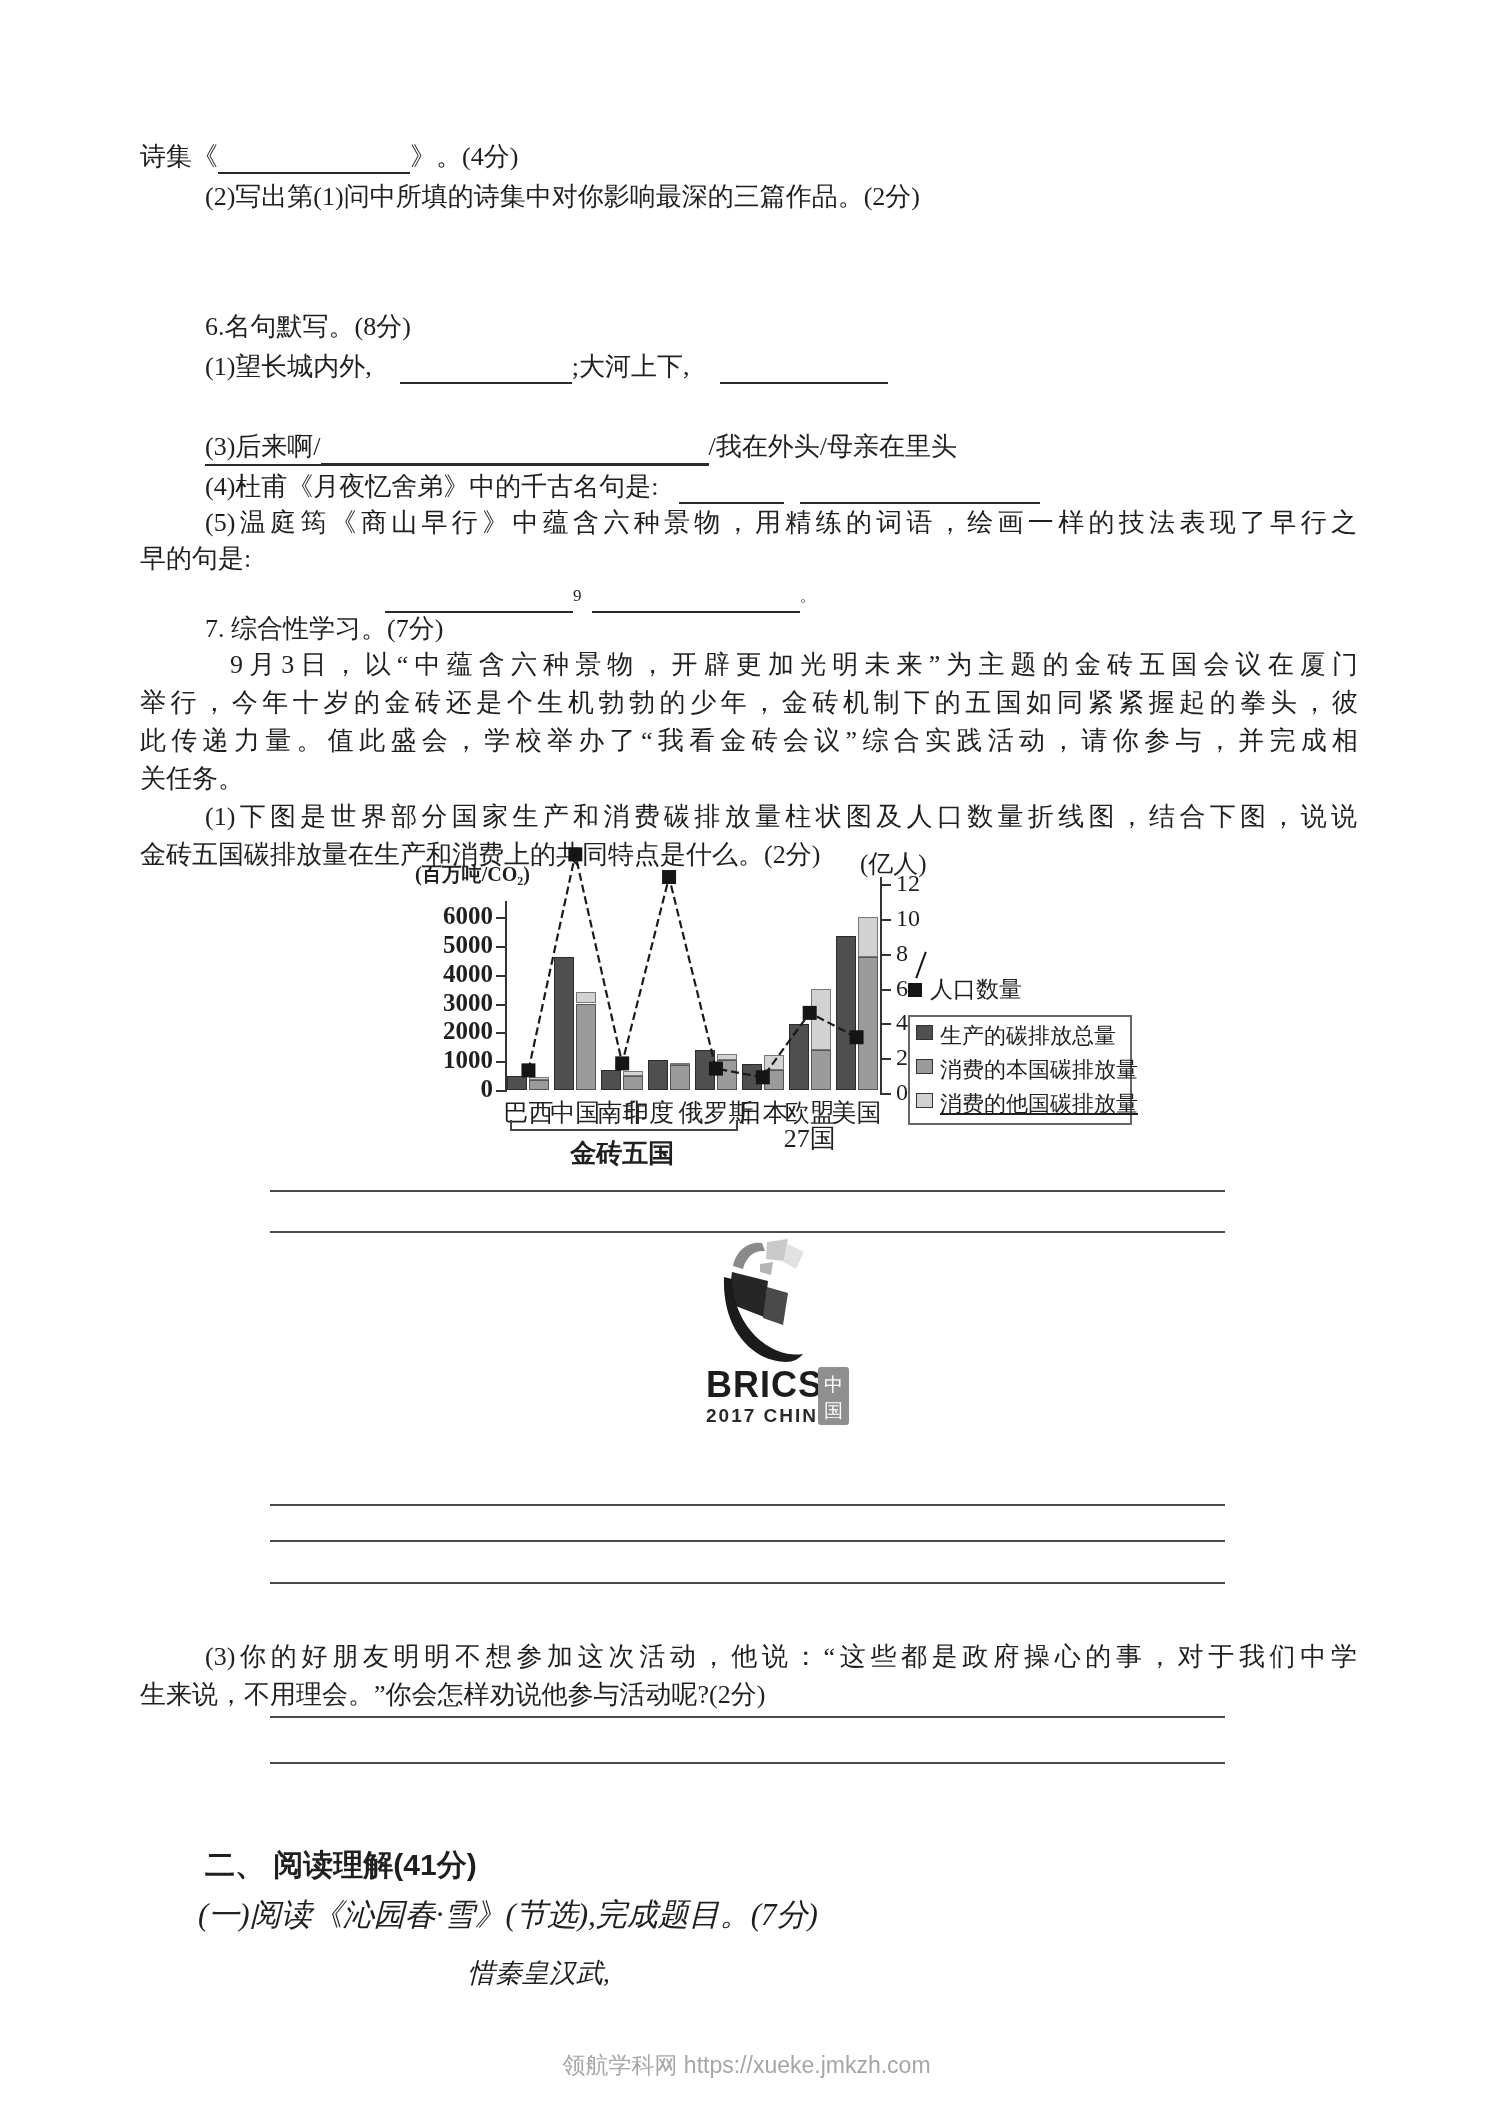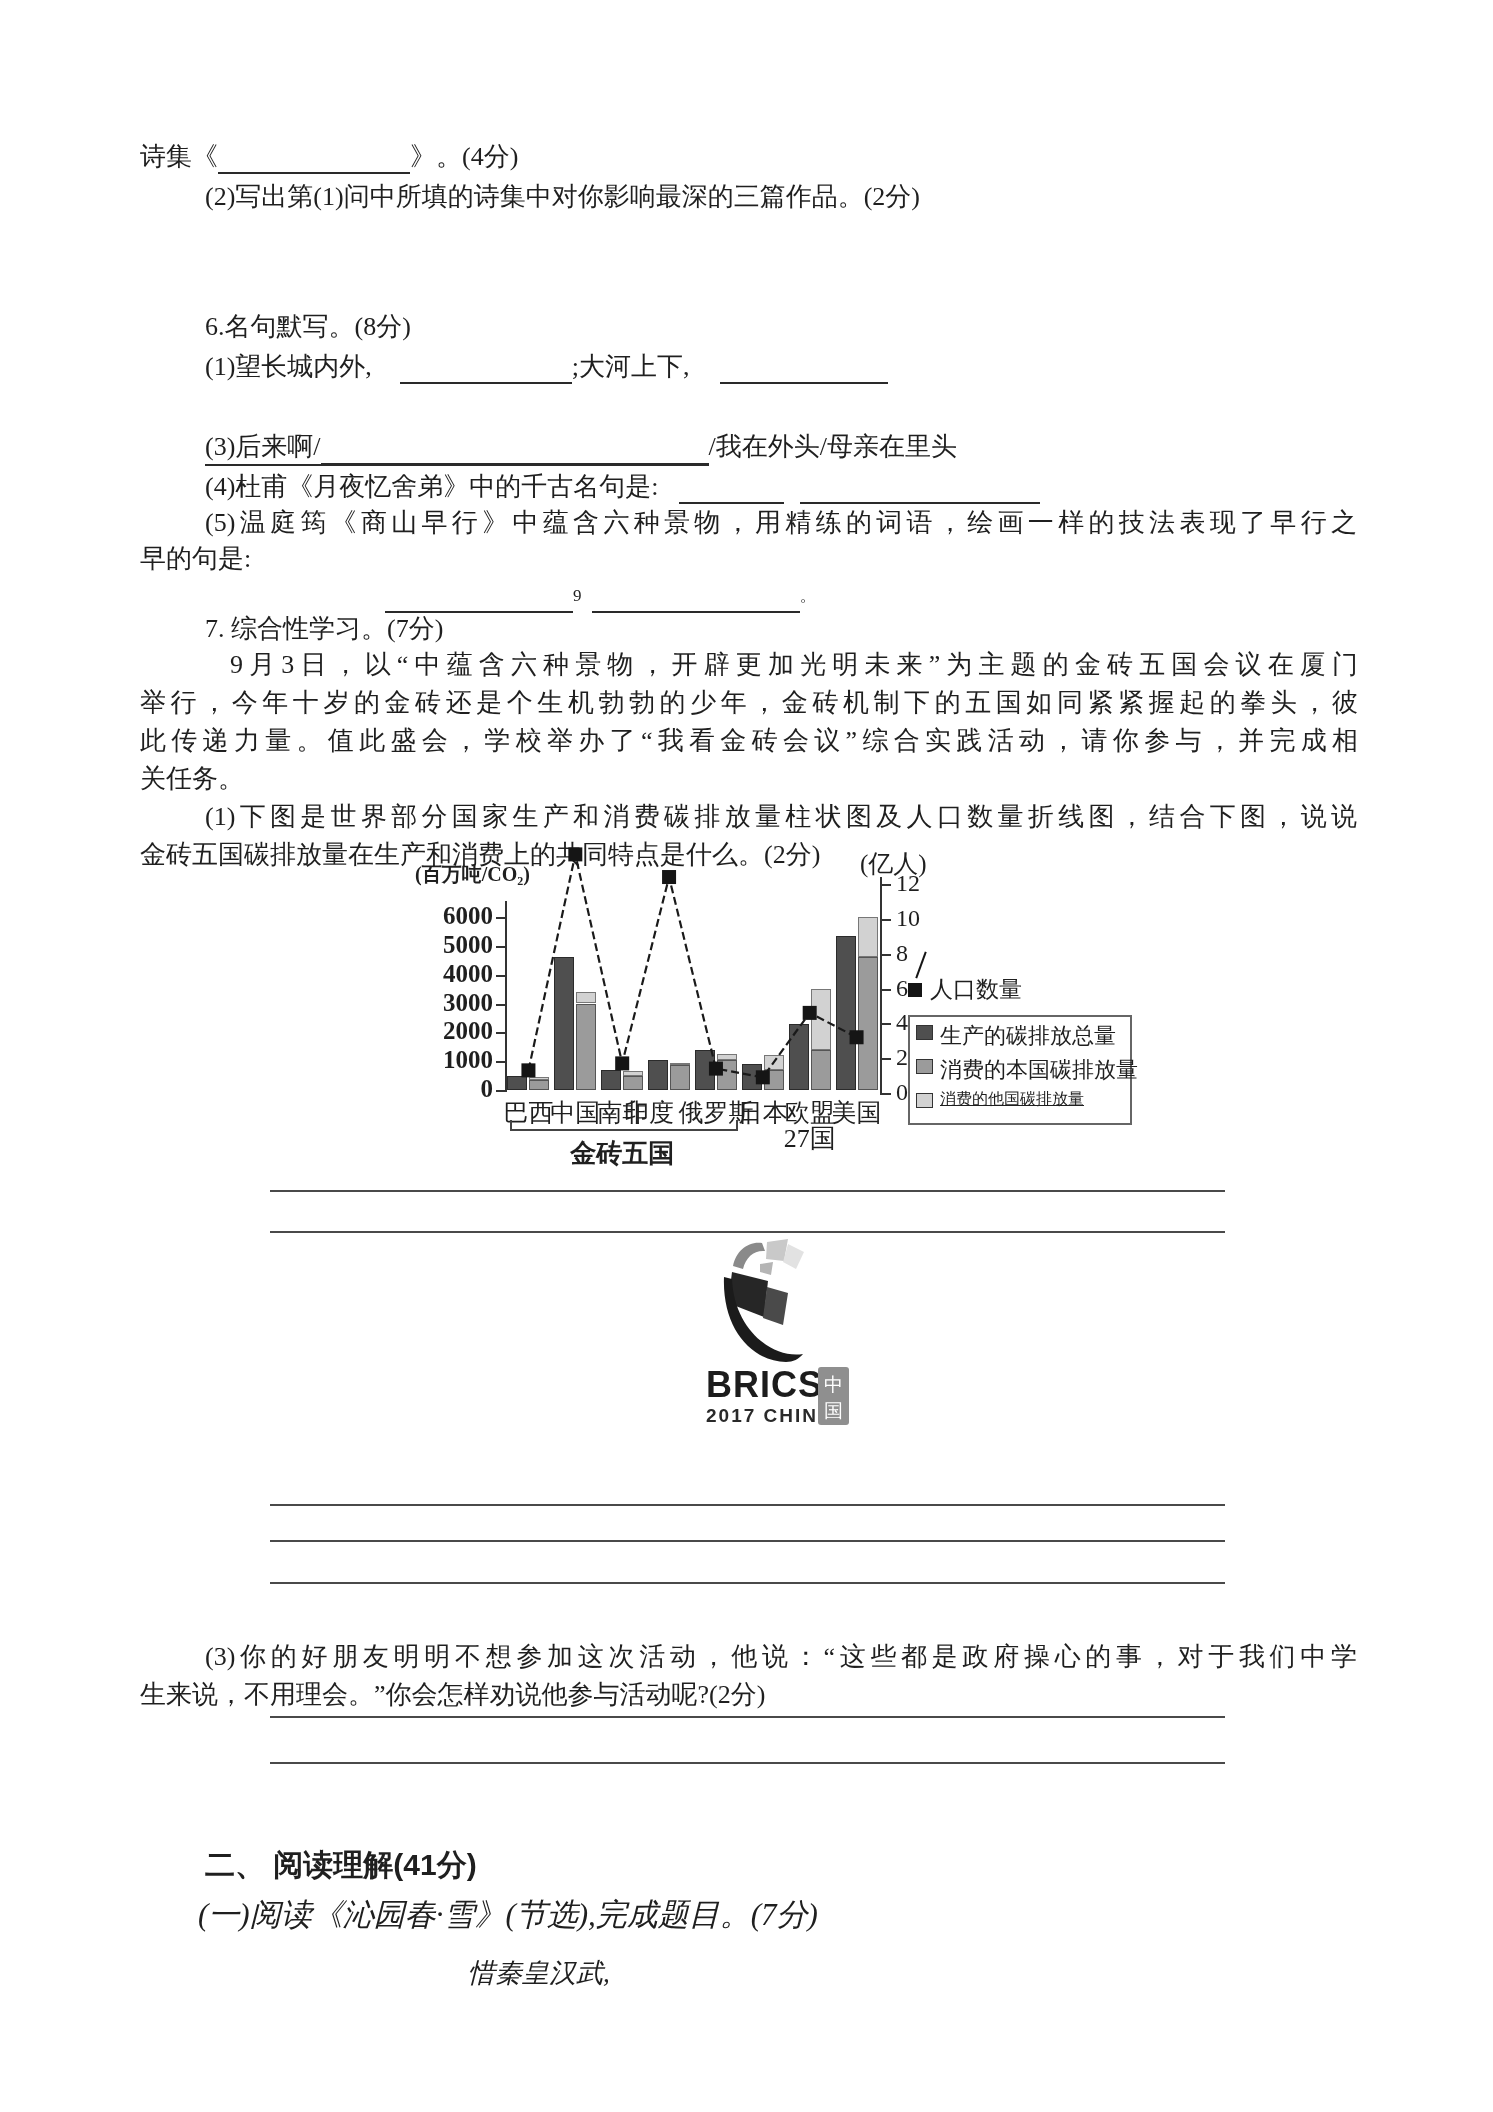--- a/index.html
+++ b/index.html
@@ -140,21 +140,21 @@
       <div style="position: absolute; left: 449.688px; top: 266px; width: 80px; text-align: center; font-size: 26px;">27国</div>
       <div style="position: absolute; left: 600px; top: 96px; width: 2px; height: 28px; background: rgb(21, 21, 21); transform: rotate(20deg);"></div>
       <div style="position: absolute; left: 588px; top: 128px; width: 14px; height: 14px; background: rgb(21, 21, 21);"></div>
       <div style="position: absolute; left: 610px; top: 119px; font-size: 23px;">人口数量</div>
       <div style="position: absolute; left: 588px; top: 160px; width: 220px; height: 106px; border: 2px solid rgb(102, 102, 102); background: rgb(255, 255, 255);"></div>
       <div style="position: absolute; left: 596px; top: 170px; width: 17px; height: 15px; background: rgb(79, 79, 79); border: 1px solid rgb(51, 51, 51); box-sizing: border-box;"></div>
       <div style="position: absolute; left: 620px; top: 166px; font-size: 22px; white-space: nowrap;">生产的碳排放总量</div>
       <div style="position: absolute; left: 596px; top: 204px; width: 17px; height: 15px; background: rgb(155, 155, 155); border: 1px solid rgb(51, 51, 51); box-sizing: border-box;"></div>
       <div style="position: absolute; left: 620px; top: 200px; font-size: 22px; white-space: nowrap;">消费的本国碳排放量</div>
       <div style="position: absolute; left: 596px; top: 238px; width: 17px; height: 15px; background: rgb(210, 210, 210); border: 1px solid rgb(51, 51, 51); box-sizing: border-box;"></div>
-      <div style="position: absolute; left: 620px; top: 234px; font-size: 16px; white-space: nowrap; text-decoration: underline;">消费的他国碳排放量</div>
+      <div style="position: absolute; left: 620px; top: 234px; font-size: 22px; white-space: nowrap; text-decoration: underline;">消费的他国碳排放量</div>
     </div>
 
   <div class="ansline" style="top:1190px;"></div>
   <div class="ansline" style="top:1231px;"></div>
 
   <svg id="brics-logo" width="165" height="195" viewBox="0 0 165 195">
     <g transform="translate(32,2)">
       <path d="M40 4 C26 2 14 12 11 27 L21 30 C24 18 32 11 43 12 Z" fill="#8a8a8a"></path>
       <polygon points="45,3 66,0 62,22 44,20" fill="#c9c9c9"></polygon>
       <polygon points="66,5 82,13 74,30 61,23" fill="#e2e2e2"></polygon>
@@ -178,13 +178,14 @@
 
   <div class="tline jline" style="left:205px;top:1640px;width:1152px;">(3)你的好朋友明明不想参加这次活动，他说：“这些都是政府操心的事，对于我们中学</div>
   <div class="tline" style="left:140px;top:1678px;">生来说，不用理会。”你会怎样劝说他参与活动呢?(2分)</div>
   <div class="ansline" style="top:1716px;"></div>
   <div class="ansline" style="top:1762px;"></div>
 
   <div class="tline heading" style="left:205px;top:1848px;">二、 阅读理解(41分)</div>
   <div class="tline kai" style="left:198px;top:1898px;font-size:31px;">(一)阅读《沁园春·雪》(节选),完成题目。(7分)</div>
   <div class="tline kai" style="left:468px;top:1956px;font-size:27px;">惜秦皇汉武,</div>
 
+  <div id="footer">领航学科网 https://xueke.jmkzh.com</div>
 </div>
 
 </body></html>

